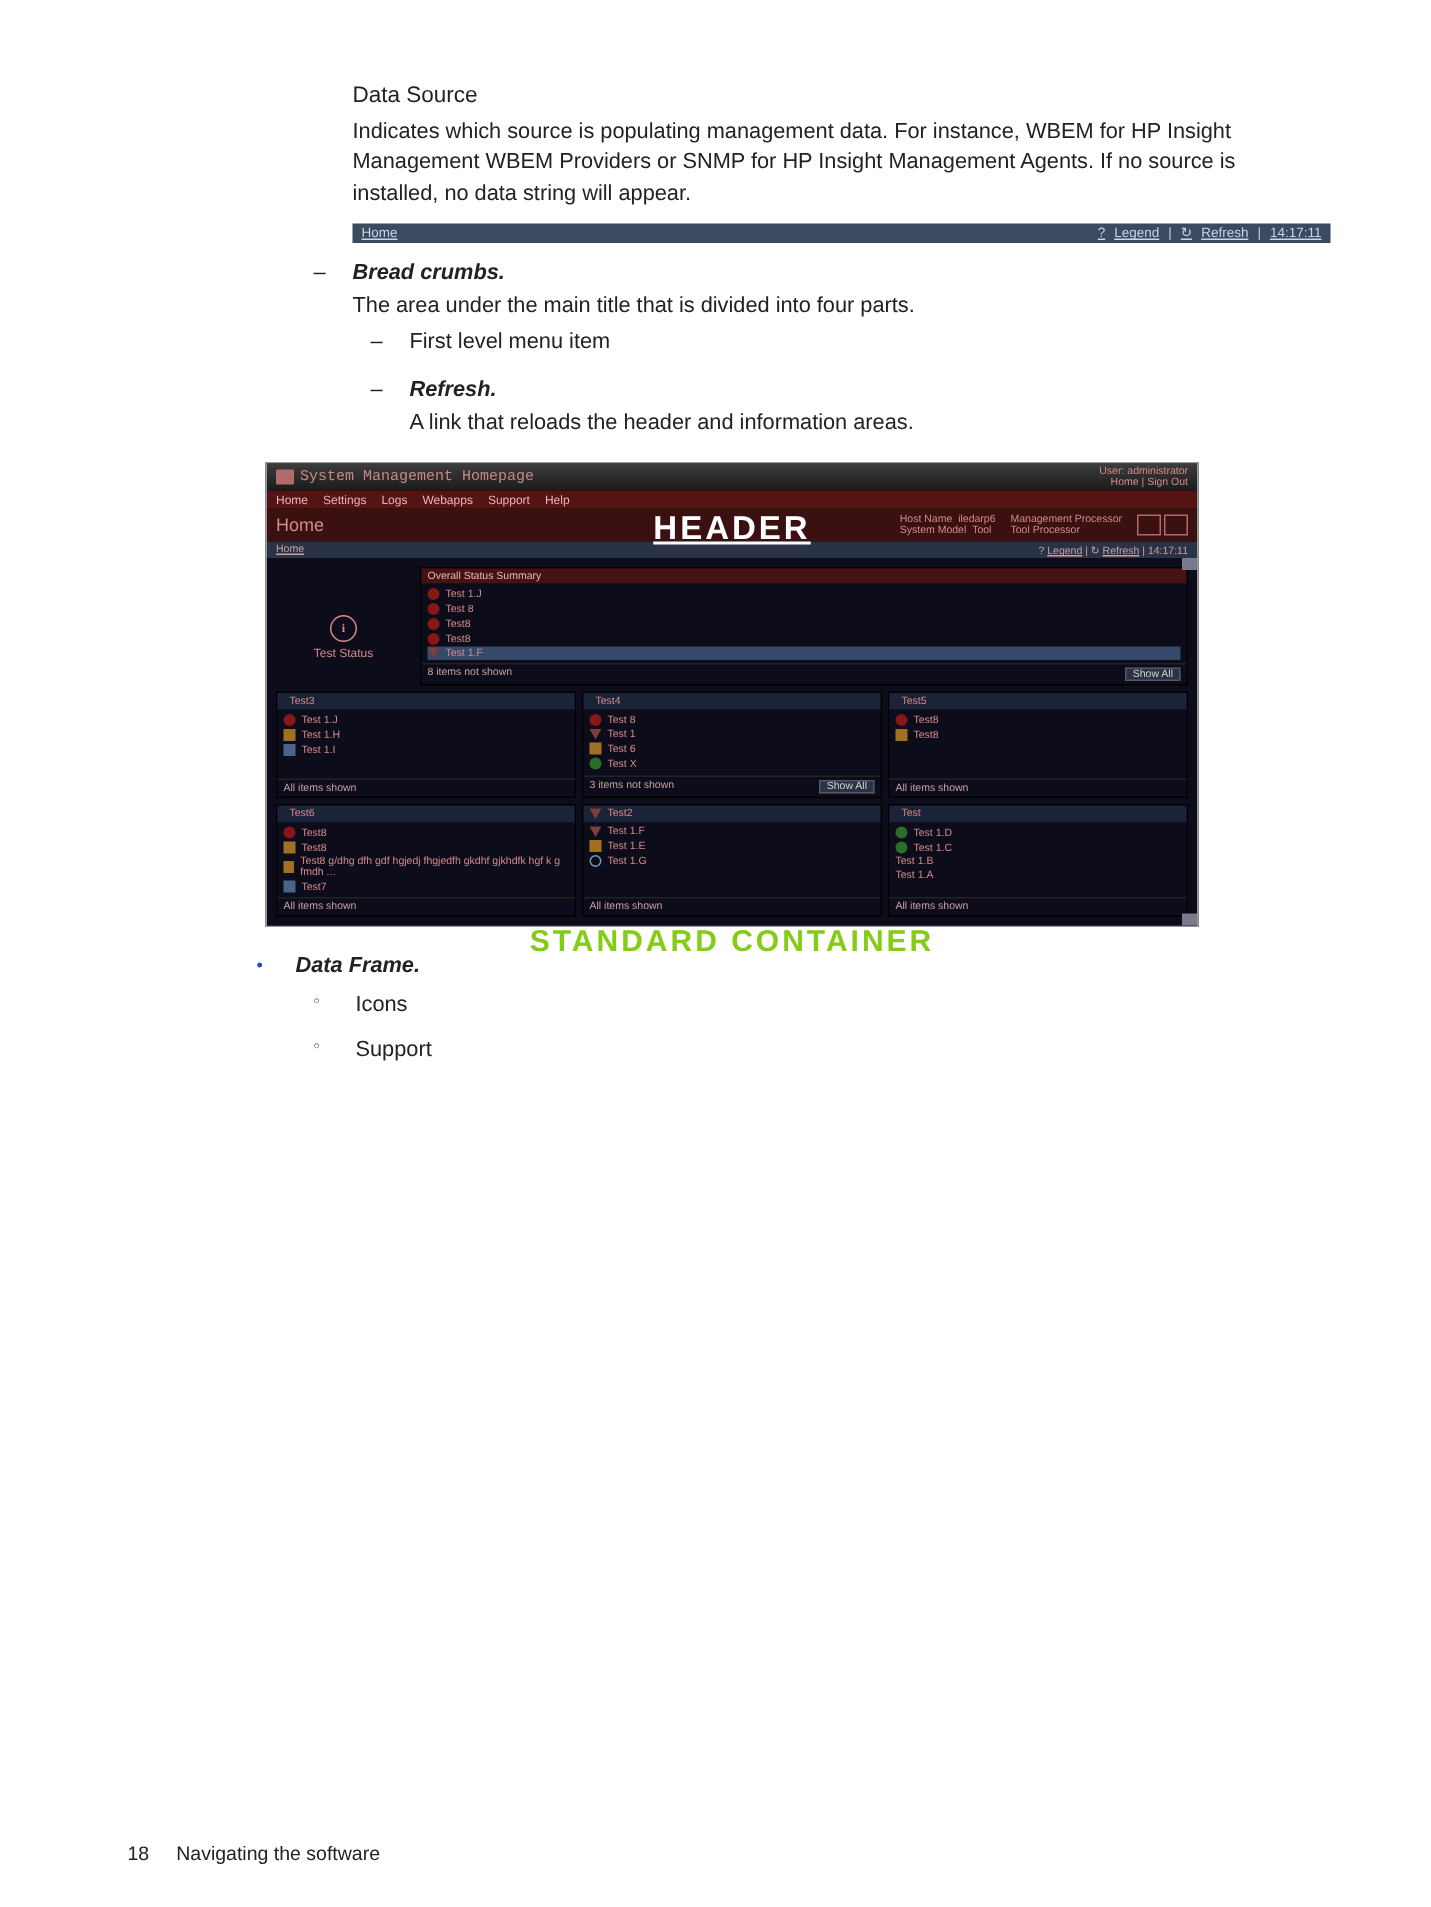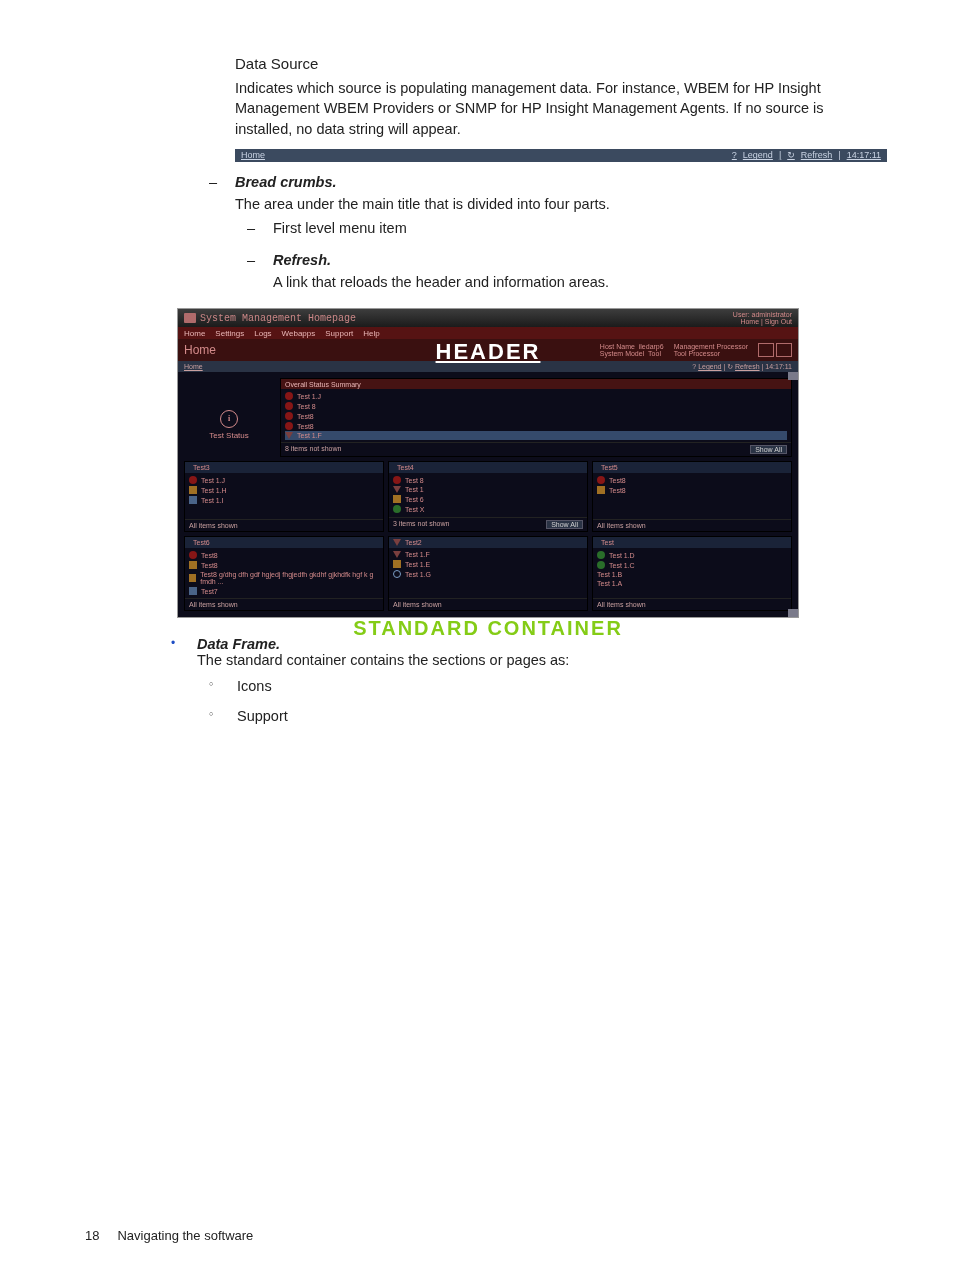--- a/index.html
+++ b/index.html
@@ -488,21 +488,20 @@
                 <span>All items shown</span>
               </div>
             </div>
           </div>
       </div>
     </div>
 
     <ul class="disc-list">
       <li>
         <span class="bold">Data Frame.</span>
-        <div class="sub">The standard container contains the sections or pages as:</div>
         <ul class="circ-list">
           <li>Icons</li>
           <li>Support</li>
         </ul>
       </li>
     </ul>
   </div>
 
   <div class="footer">
     <span>18</span>

